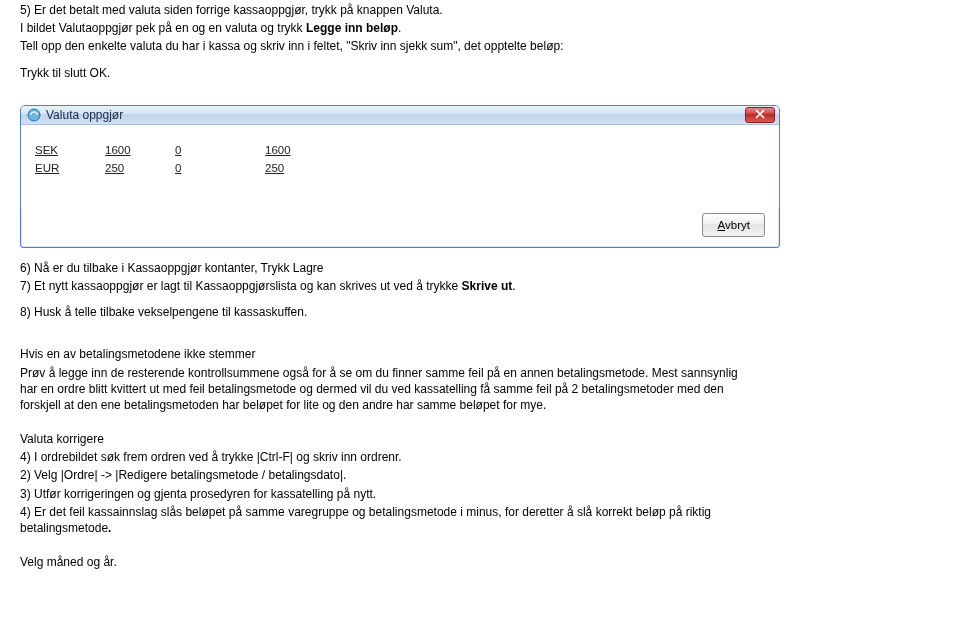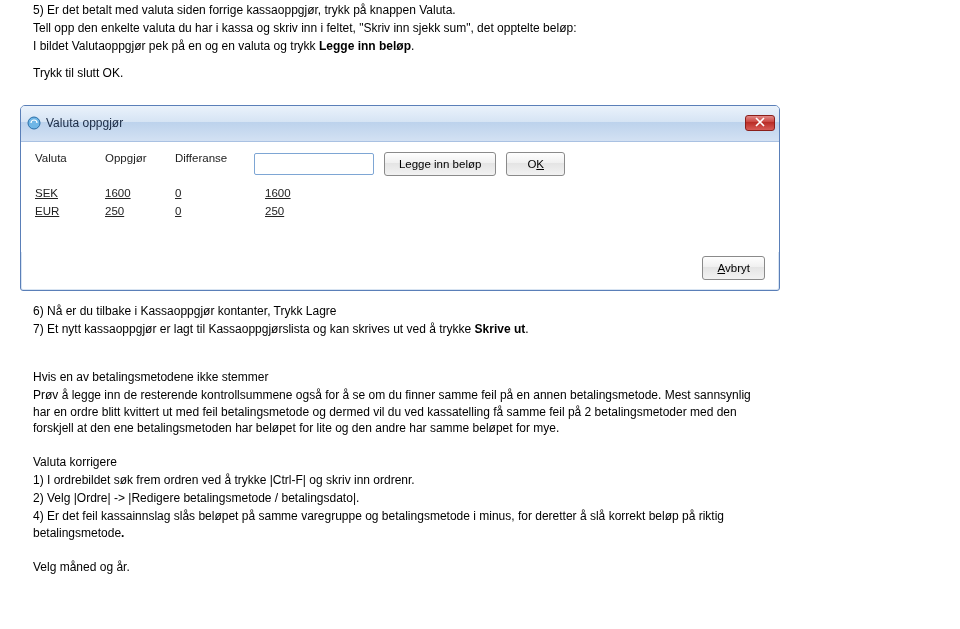--- a/index.html
+++ b/index.html
@@ -9,40 +9,40 @@
     font-family: Arial, Helvetica, sans-serif;
     font-size: 12px;
     color: #000;
     background: #fff;
     width: 960px;
   }
   .page {
     padding: 0 20px 10px 20px;
   }
   .para {
-    margin: 2px 13px;
+    margin: 2px 0;
     line-height: 1.35;
   }
   .bold { font-weight: bold; }
   .spacer-sm { height: 6px; }
   .spacer-md { height: 14px; }
   .spacer-lg { height: 22px; }
 
   
   .dialog {
     width: 760px;
     border: 1px solid #5a7fb8;
     border-radius: 5px 5px 3px 3px;
     margin: 8px 0 12px 0;
     background: #fff;
     box-shadow: 0 0 0 1px #d8e4f2 inset;
     overflow: hidden;
   }
   .dlg-titlebar {
-    height: 36px;
+    height: 19px;
     background: linear-gradient(#eaf2fb, #d6e4f4 45%, #bcd2ec 46%, #d3e1f3);
     border-bottom: 1px solid #a9c1e2;
     display: flex;
     align-items: center;
     padding: 0 4px 0 6px;
     position: relative;
   }
   .dlg-icon {
     width: 14px; height: 14px;
     margin-right: 5px;
@@ -126,24 +126,24 @@
     justify-content: flex-end;
     padding: 4px 14px 10px 14px;
   }
   .underline { text-decoration: underline; }
 </style>
 </head>
 <body>
 
 <div class="page">
   <div class="para">5) Er det betalt med valuta siden forrige kassaoppgjør, trykk på knappen Valuta.</div>
-  <div class="para">Tell opp den enkelte valuta du har i kassa og skriv inn i feltet, "Skriv inn sjekk sum", det opptelte beløp:</div>
   <div class="para">
     <span>I bildet Valutaoppgjør pek på en og en valuta og trykk </span><span class="bold">Legge inn beløp</span><span>.</span>
   </div>
+  <div class="para">Tell opp den enkelte valuta du har i kassa og skriv inn i feltet, "Skriv inn sjekk sum", det opptelte beløp:</div>
   <div class="spacer-sm"></div>
   <div class="para">Trykk til slutt OK.</div>
 
   <div class="spacer-md"></div>
 
   <div class="dialog">
     <div class="dlg-titlebar">
       <span class="dlg-icon">
         <svg viewBox="0 0 14 14">
             <circle cx="7" cy="7" r="6" fill="#6fb6e6" stroke="#2a6fa8"></circle>
@@ -153,36 +153,20 @@
       <span class="dlg-title">Valuta oppgjør</span>
       <div class="dlg-close">
         <span>
           <svg width="10" height="10" viewBox="0 0 10 10">
               <path d="M1 1 L9 9 M9 1 L1 9" stroke="#fff" stroke-width="1.6"></path>
             </svg>
         </span>
       </div>
     </div>
     <div class="dlg-body">
-      <div class="dlg-row-wrap">
-        <div class="tbl-head">
-          <div class="col-valuta">Valuta</div>
-          <div class="col-oppgjor">Oppgjør</div>
-          <div class="col-diff">Differanse</div>
-          <div class="col-sum">Sum</div>
-        </div>
-        <div class="dlg-input-area">
-          <input class="win-input" value="" style="">
-          <div class="win-btn">Legge inn beløp</div>
-          <div class="win-btn" style="padding:0 20px">
-            <span>O</span>
-              <span class="underline">K</span>
-          </div>
-        </div>
-      </div>
       <div class="spacer-sm"></div>
       <div class="tbl-row">
         <div class="col-valuta">SEK</div>
         <div class="col-oppgjor">1600</div>
         <div class="col-diff">0</div>
         <div class="col-sum">1600</div>
       </div>
       <div class="tbl-row">
         <div class="col-valuta">EUR</div>
         <div class="col-oppgjor">250</div>
@@ -197,31 +181,33 @@
           <span>vbryt</span>
       </div>
     </div>
   </div>
 
   <div class="para">6) Nå er du tilbake i Kassaoppgjør kontanter, Trykk Lagre</div>
   <div class="para">
     <span>7) Et nytt kassaoppgjør er lagt til Kassaoppgjørslista og kan skrives ut ved å trykke </span><span class="bold">Skrive ut</span><span>.</span>
   </div>
   <div class="spacer-sm"></div>
+  <div class="para">8) Husk å telle tilbake vekselpengene til kassaskuffen.</div>
 
   <div class="spacer-lg"></div>
 
   <div class="para">Hvis en av betalingsmetodene ikke stemmer</div>
   <div class="para" style="max-width:730px">Prøv å legge inn de resterende kontrollsummene også for å se om du finner samme feil på en annen betalingsmetode. Mest sannsynlig har en ordre blitt kvittert ut med feil betalingsmetode og dermed vil du ved kassatelling få samme feil på 2 betalingsmetoder med den forskjell at den ene betalingsmetoden har beløpet for lite og den andre har samme beløpet for mye.</div>
 
   <div class="spacer-md"></div>
 
   <div class="para">Valuta korrigere</div>
-  <div class="para">1) I ordrebildet søk frem ordren ved å trykke |Ctrl-F| og skriv inn ordrenr.</div>
+  <div class="para">4) I ordrebildet søk frem ordren ved å trykke |Ctrl-F| og skriv inn ordrenr.</div>
   <div class="para">2) Velg |Ordre| -&gt; |Redigere betalingsmetode / betalingsdato|.</div>
+  <div class="para">3) Utfør korrigeringen og gjenta prosedyren for kassatelling på nytt.</div>
   <div class="para" style="max-width:730px">
     <span>4) Er det feil kassainnslag slås beløpet på samme varegruppe og betalingsmetode i minus, for deretter å slå korrekt beløp på riktig betalingsmetode</span><span class="bold">.</span>
   </div>
 
   <div class="spacer-md"></div>
 
   <div class="para">Velg måned og år.</div>
 
 </div>
 

